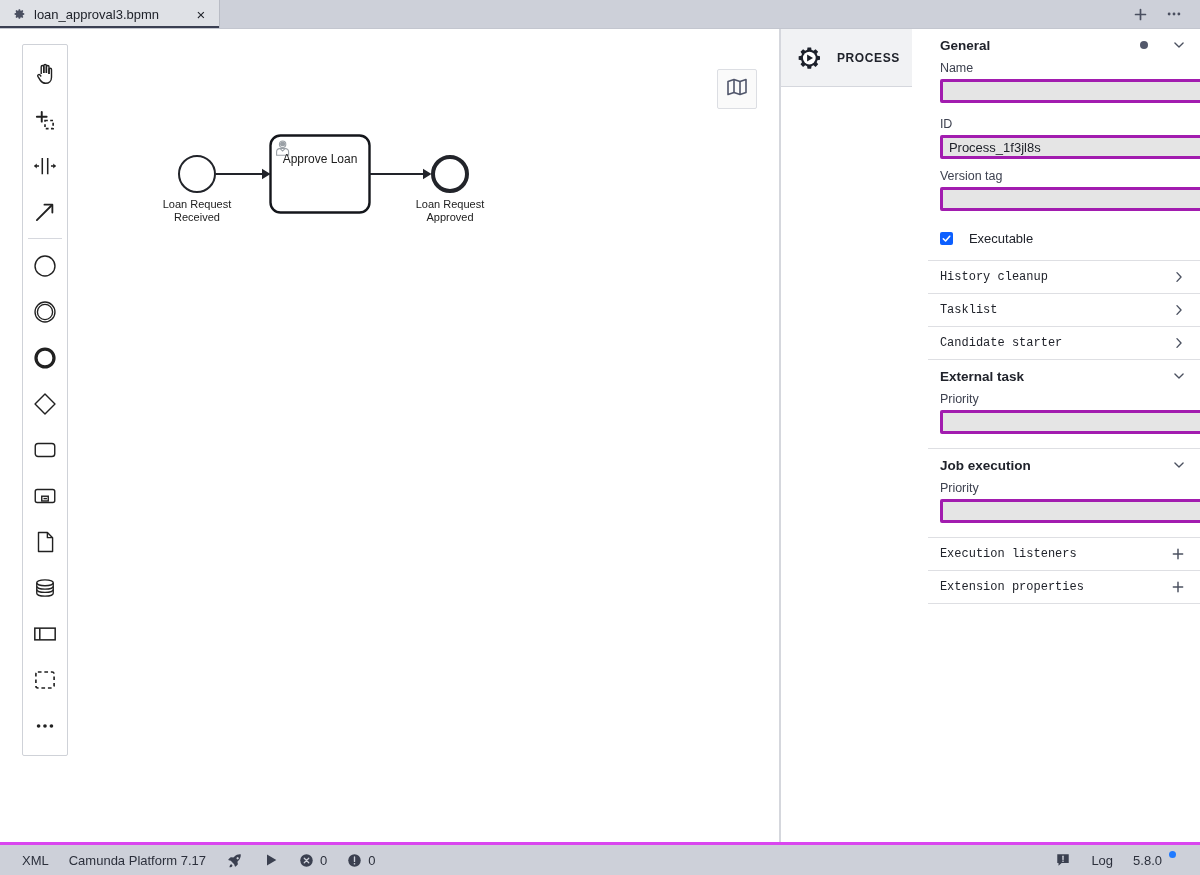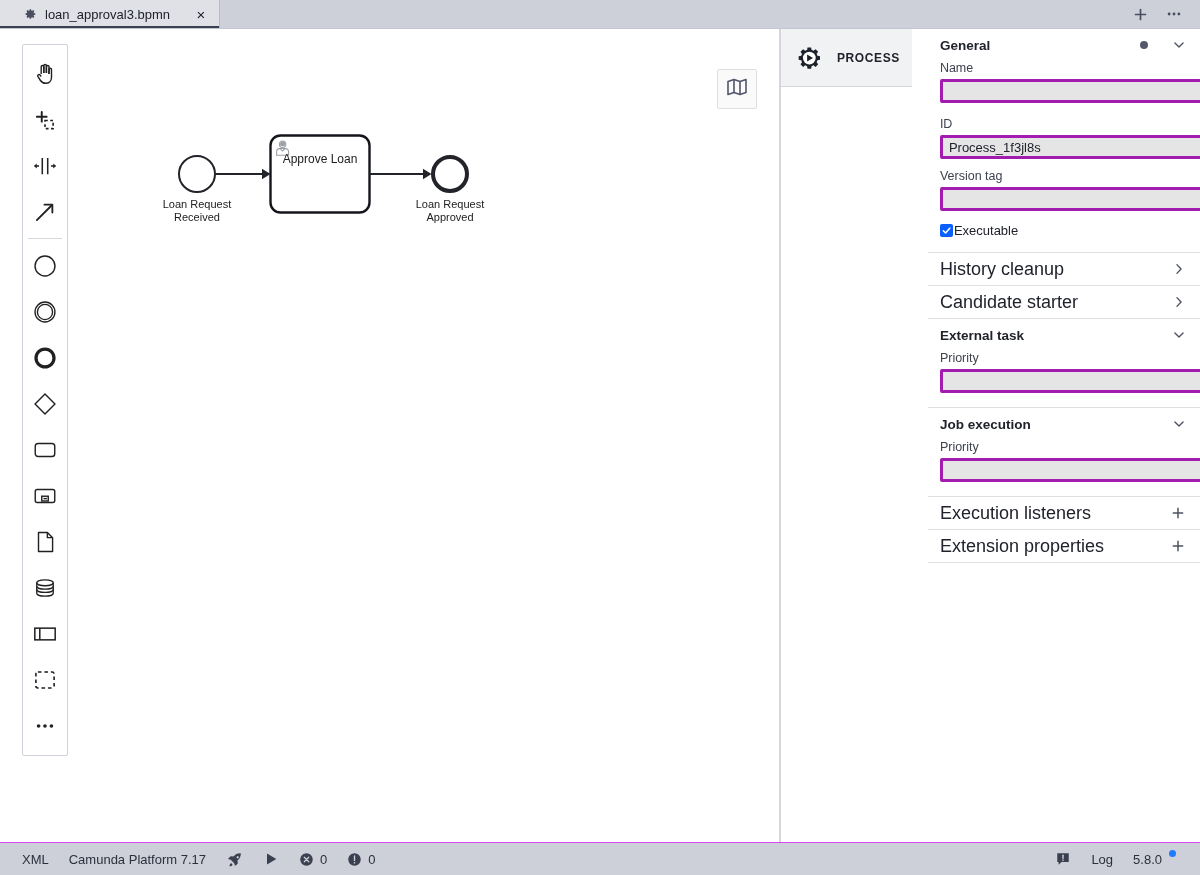--- a/index.html
+++ b/index.html
@@ -25,21 +25,21 @@
     background: #cdd0d9;
     display: flex;
     align-items: stretch;
     flex: 0 0 28px;
     position: relative;
   }
   .tab {
     display: flex;
     align-items: center;
     gap: 8px;
-    padding: 0 10px 0 23px;
+    padding: 0 10px 0 12px;
     background: #dfe1e6;
     border-right: 1px solid #b9bcc5;
     min-width: 220px;
     height: 28px;
     position: relative;
     cursor: default;
   }
   .tab.active { background: #dfe1e6; }
   .tab::after {
     content: "";
@@ -210,21 +210,21 @@
     padding: 0 14px 0 12px;
     cursor: pointer;
     user-select: none;
   }
   .group-title {
     font-size: 13.5px;
     font-weight: bold;
     color: #20232b;
     flex: 1 1 auto;
   }
-  .group-title.plain { font-weight: normal; font-size: 18px; }
+  .group-title.plain { font-weight: normal; font-size: 12px; font-family: Liberation Mono, monospace; }
   .group-dot {
     width: 8px; height: 8px;
     border-radius: 50%;
     background: #53586b;
     margin-right: 24px;
     flex: 0 0 8px;
   }
   .chev {
     width: 14px; height: 14px;
     color: #4b5160;
@@ -266,22 +266,22 @@
   textarea.inp {
     height: 24px;
     resize: vertical;
     line-height: 18px;
     overflow: hidden;
   }
   textarea.inp.doc { height: 50px; }
   .chk-row {
     display: flex;
     align-items: center;
-    gap: 1px;
-    margin-top: 12px;
+    gap: 16px;
+    margin-top: 20px;
   }
   .chk {
     width: 13px; height: 13px;
     border-radius: 2px;
     background: #0b5fff;
     display: inline-flex;
     align-items: center; justify-content: center;
     flex: 0 0 13px;
     cursor: pointer;
   }
@@ -290,21 +290,21 @@
 
   
   .statusbar {
     height: 33px;
     flex: 0 0 33px;
     background: #cdd0d9;
     display: flex;
     align-items: center;
     padding: 0 14px 0 12px;
     gap: 0;
-    border-top: 1px solid #d946ef;
+    border-top: 3px solid #d946ef;
   }
   .sb-item {
     display: inline-flex;
     align-items: center;
     gap: 6px;
     font-size: 13px;
     color: #2c303c;
     height: 33px;
     padding: 0 10px;
     cursor: pointer;
@@ -560,20 +560,30 @@
           <div class="group-head">
             <span class="group-title plain">History cleanup</span>
             <span class="chev">
               <svg width="14" height="14" viewBox="0 0 24 24" fill="none" stroke="currentColor" stroke-width="2.3" stroke-linecap="round" stroke-linejoin="round">
                   <path d="M8.5 4.5 15.5 12 8.5 19.5"></path>
                 </svg>
             </span>
           </div>
         </div>
 
+        <div class="group">
+          <div class="group-head">
+            <span class="group-title plain">Tasklist</span>
+            <span class="chev">
+              <svg width="14" height="14" viewBox="0 0 24 24" fill="none" stroke="currentColor" stroke-width="2.3" stroke-linecap="round" stroke-linejoin="round">
+                  <path d="M8.5 4.5 15.5 12 8.5 19.5"></path>
+                </svg>
+            </span>
+          </div>
+        </div>
 
         <div class="group">
           <div class="group-head">
             <span class="group-title plain">Candidate starter</span>
             <span class="chev">
               <svg width="14" height="14" viewBox="0 0 24 24" fill="none" stroke="currentColor" stroke-width="2.3" stroke-linecap="round" stroke-linejoin="round">
                   <path d="M8.5 4.5 15.5 12 8.5 19.5"></path>
                 </svg>
             </span>
           </div>

